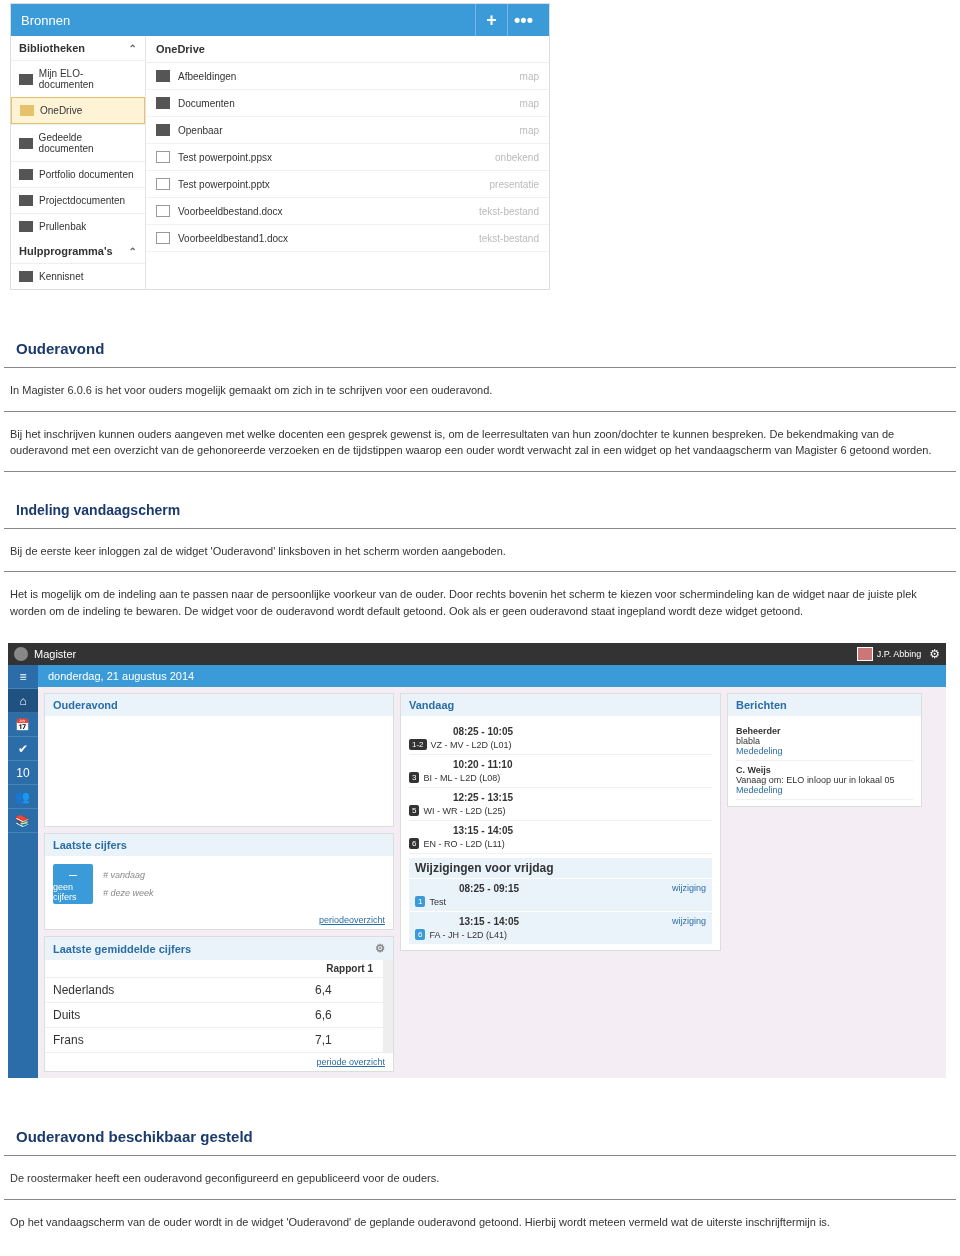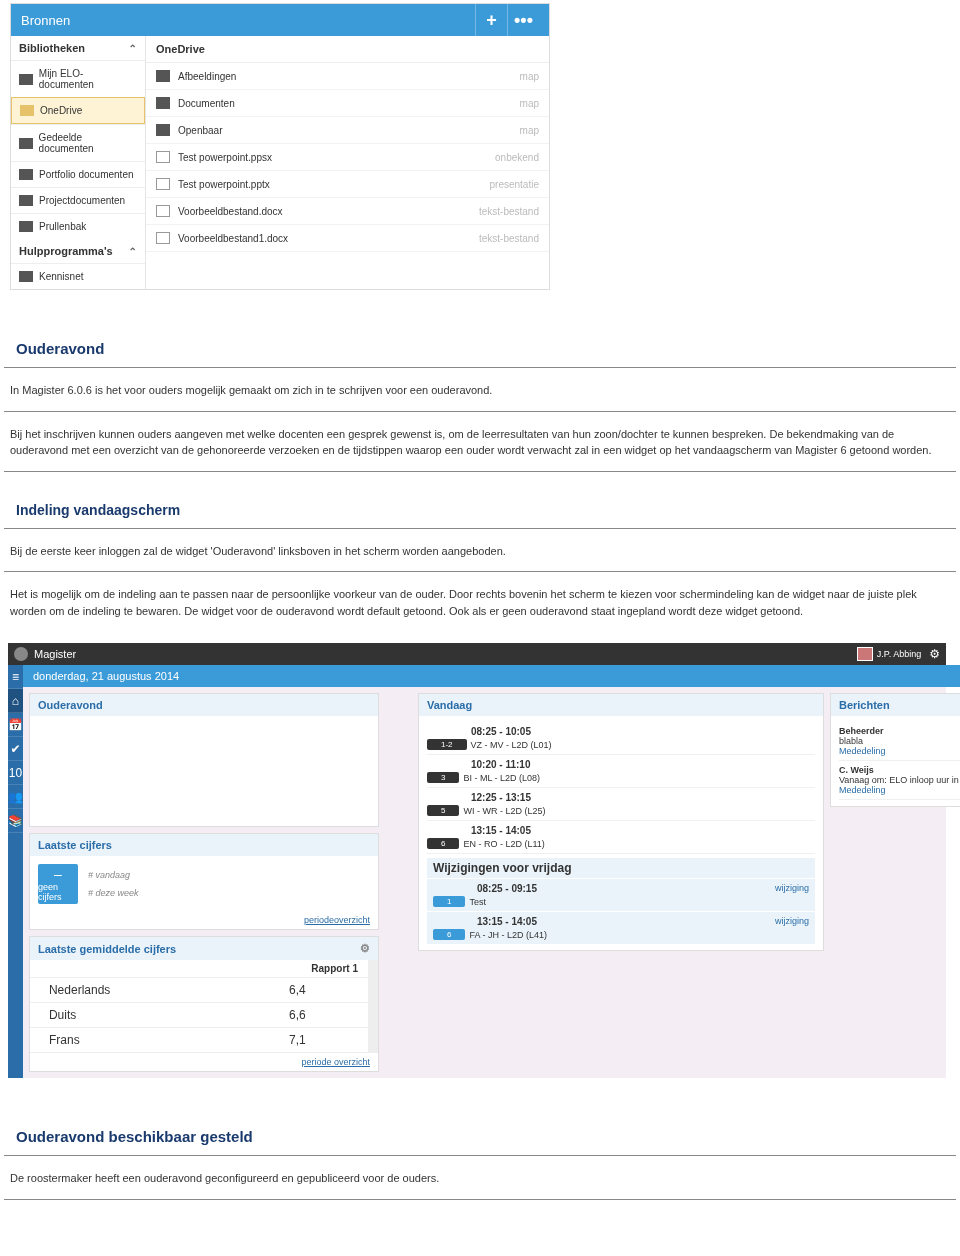--- a/index.html
+++ b/index.html
@@ -45,49 +45,49 @@
   .mag-user-name { font-size: 9px; }
   .mag-gear { font-size: 12px; margin-left: 4px; }
   .mag-body { display: flex; }
   .mag-nav { width: 30px; background: #2a6da8; display: flex; flex-direction: column; }
   .mag-nav-item { height: 24px; display: flex; align-items: center; justify-content: center; color: #fff; font-size: 12px; border-bottom: 1px solid rgba(255,255,255,0.15); cursor: pointer; }
   .mag-nav-item.active { background: #1f5280; }
   .mag-main { flex: 1; }
   .mag-datebar { background: #3a9bd8; color: #fff; padding: 5px 10px; font-size: 11px; }
   .mag-widgets { display: flex; gap: 6px; padding: 6px; align-items: flex-start; }
   .mag-col1 { width: 350px; display: flex; flex-direction: column; gap: 6px; }
-  .mag-col2 { width: 406px; margin-left: 33px; }
+  .mag-col2 { width: 321px; }
   .mag-col3 { width: 195px; }
   .widget { background: #fff; border: 1px solid #ddd; }
   .widget-header { background: #eaf3fa; color: #2a6da8; padding: 5px 8px; font-weight: bold; font-size: 11px; display: flex; justify-content: space-between; align-items: center; }
   .widget-gear { color: #888; font-size: 11px; }
   .widget-body { padding: 6px 8px; font-size: 10px; }
   .widget-footer { text-align: right; padding: 4px 8px; font-size: 9px; }
   .widget-footer a { color: #2a6da8; text-decoration: underline; }
 
   .ouderavond-body { height: 110px; }
   .cijfers-body { display: flex; align-items: center; gap: 10px; min-height: 55px; }
   .cijfer-tile { width: 40px; height: 40px; background: #3a9bd8; color: #fff; display: flex; flex-direction: column; align-items: center; justify-content: center; font-size: 9px; border-radius: 2px; }
   .cijfer-tile-dash { font-size: 14px; }
   .cijfer-info { color: #888; font-size: 9px; font-style: italic; }
 
   .vandaag-item { padding: 4px 0; border-bottom: 1px solid #f0f0f0; }
   .vandaag-time { font-weight: bold; font-size: 10px; padding-left: 44px; }
   .vandaag-slot { display: flex; align-items: center; gap: 4px; margin-top: 2px; }
-  .slot-num { background: #333; color: #fff; font-size: 8px; padding: 1px 14px; border-radius: 2px; }
+  .slot-num { background: #333; color: #fff; font-size: 8px; padding: 1px 3px; border-radius: 2px; }
   .slot-txt { font-size: 9px; }
   .vandaag-sub { background: #eaf3fa; padding: 3px 6px; font-size: 12px; font-weight: bold; margin-top: 4px; }
   .vandaag-change { background: #eaf3fa; padding: 4px 6px; font-size: 9px; display: flex; justify-content: space-between; border-top: 1px solid #fff; }
   .wijz-tag { color: #2a6da8; font-size: 9px; }
 
   .bericht-item { padding: 4px 0; border-bottom: 1px solid #f0f0f0; font-size: 9px; }
   .bericht-from { font-weight: bold; }
   .bericht-link { color: #2a6da8; }
   .gem-head { display: flex; justify-content: flex-end; padding: 3px 20px; font-weight: bold; border-bottom: 1px solid #eee; font-size: 10px; }
-  .gem-row { display: flex; padding: 5px 19px; border-bottom: 1px solid #eee; }
+  .gem-row { display: flex; padding: 5px 8px; border-bottom: 1px solid #eee; }
   .gem-row span:first-child { flex: 1; }
   .gem-row span:last-child { width: 70px; }
   .gem-scroll { position: relative; }
   .gem-scroll::after { content: ''; position: absolute; right: 0; top: 0; bottom: 0; width: 10px; background: #eee; }
 </style>
 </head>
 <body>
 
 <div class="bronnen-panel">
   <div class="bronnen-header">
@@ -337,13 +337,14 @@
           </div>
         </div>
       </div>
     </div>
   </div>
 </div>
 
 <div class="doc-section">
   <div class="doc-h2">Ouderavond beschikbaar gesteld</div>
   <div class="doc-p">De roostermaker heeft een ouderavond geconfigureerd en gepubliceerd voor de ouders.</div>
+  <div class="doc-p" style="border-bottom:none;">Op het vandaagscherm van de ouder wordt in de widget 'Ouderavond' de geplande ouderavond getoond. Hierbij wordt meteen vermeld wat de uiterste inschrijftermijn is.</div>
 </div>
 
 </body></html>

